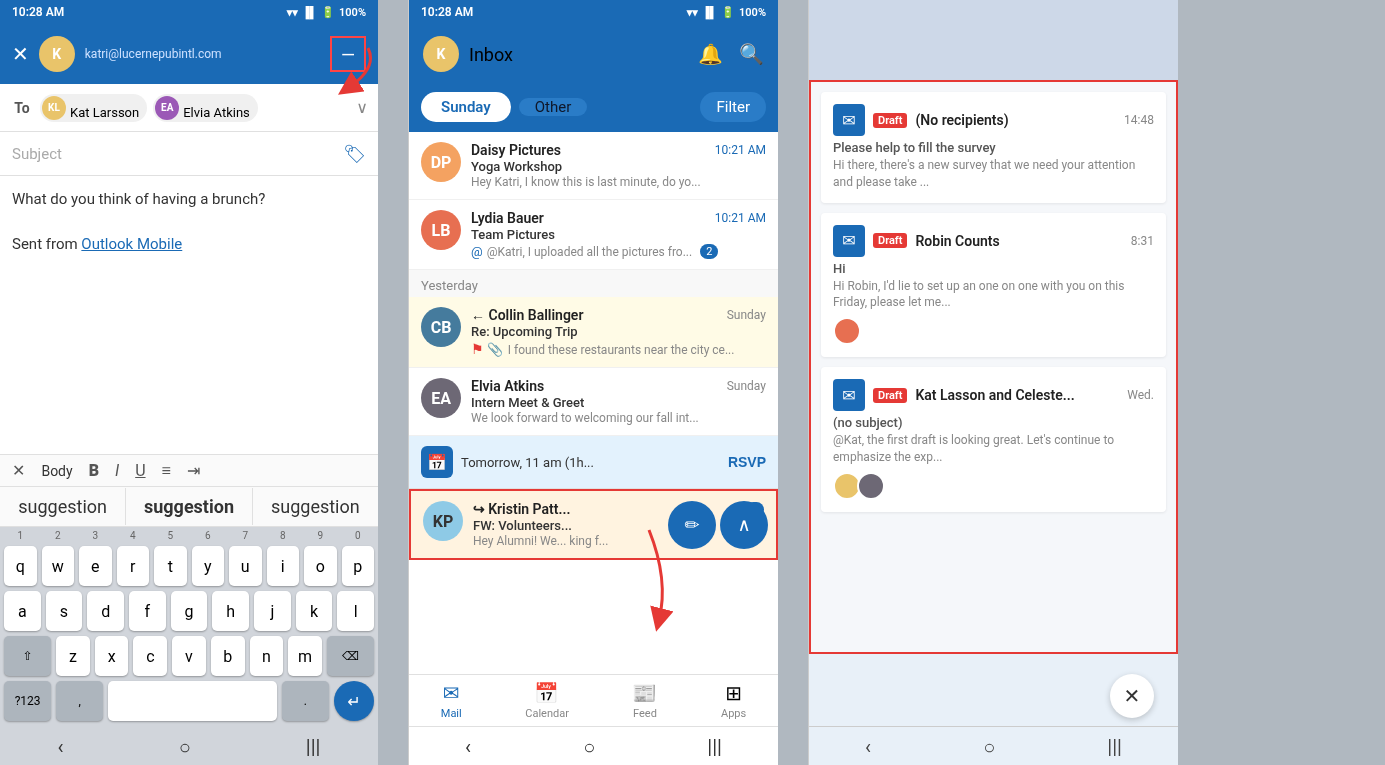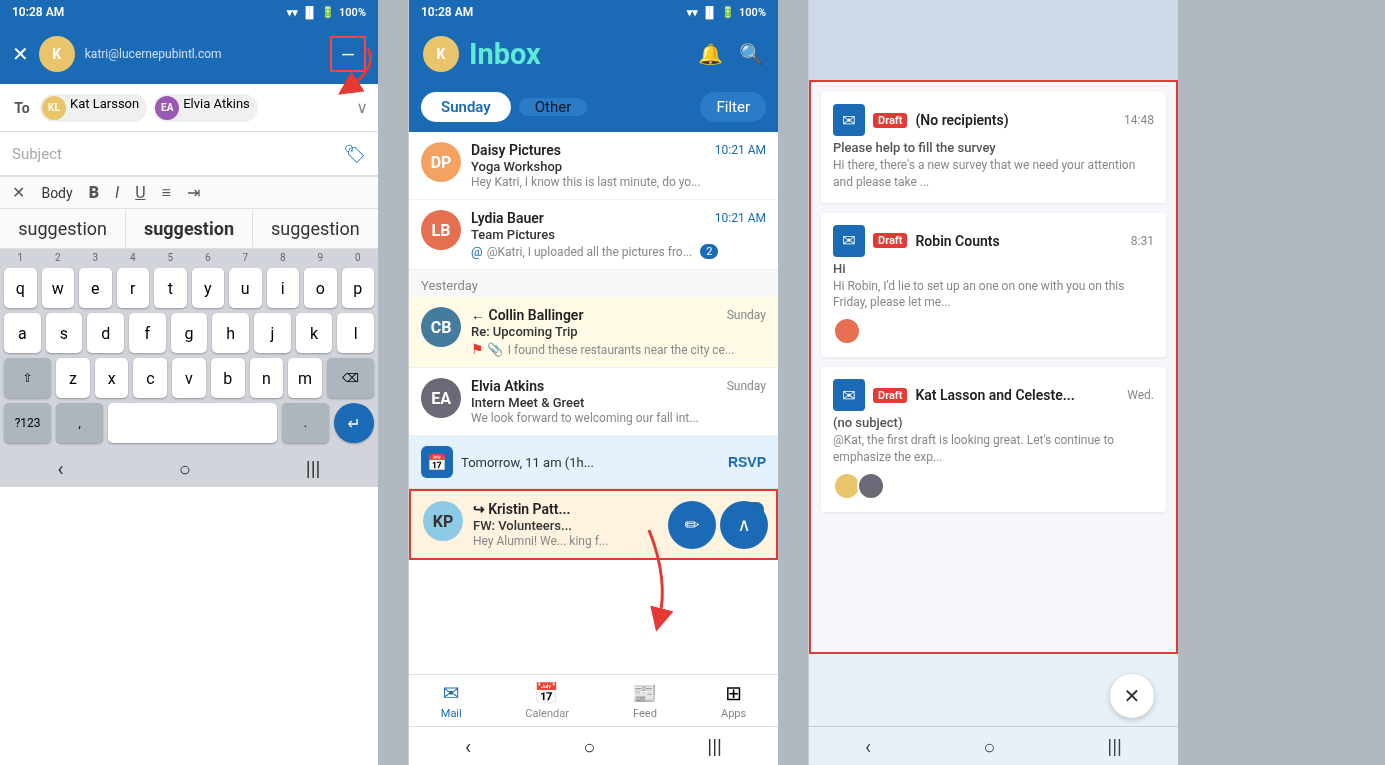--- a/index.html
+++ b/index.html
@@ -119,21 +119,21 @@
     }
     .to-label {
       color: #555;
       font-size: 14px;
       font-weight: 700;
       min-width: 24px;
       text-align: center;
     }
     .recipient-chip {
       display: flex;
-      align-items: flex-start;
+      align-items: flex-end;
       background: #f0f0f0;
       border-radius: 16px;
       padding: 2px 8px 2px 2px;
       gap: 4px;
       font-size: 13px;
     }
     .recipient-chip .chip-avatar {
       width: 24px;
       height: 24px;
       border-radius: 50%;
@@ -302,23 +302,23 @@
       height: 60px;
     }
     .inbox-header .avatar {
       width: 36px;
       height: 36px;
       border-radius: 50%;
       background: #e0e0e0;
       overflow: hidden;
     }
     .inbox-title {
-      color: #5eead4;
-      font-size: 29px;
-      font-weight: 700;
+      color: #000000;
+      font-size: 18px;
+      font-weight: 400;
       flex: 1;
     }
     .inbox-icons {
       display: flex;
       gap: 16px;
       color: #fff;
       font-size: 20px;
     }
 
     
@@ -686,20 +686,27 @@
       <span>Elvia Atkins</span>
     </div>
     <span class="to-chevron">∨</span>
   </div>
 
   <div class="subject-field">
     <span class="subject-placeholder">Subject</span>
     <span class="subject-icon">🏷</span>
   </div>
 
+  <div class="compose-body">
+    <p>What do you think of having a brunch?</p>
+    <br>
+    <p>
+      <span>Sent from </span><a class="outlook-link">Outlook Mobile</a>
+    </p>
+  </div>
 
   <div class="format-bar">
     <span class="fmt-x">✕</span>
     <span class="fmt-body">Body</span>
     <span class="format-btn" style="font-weight:900;">B</span>
     <span class="format-btn" style="font-style:italic; font-weight:400;">I</span>
     <span class="format-btn" style="text-decoration:underline; font-weight:400;">U</span>
     <span class="format-btn" style="font-weight:400;">≡</span>
     <span class="format-btn" style="font-weight:400;">⇥</span>
   </div>

